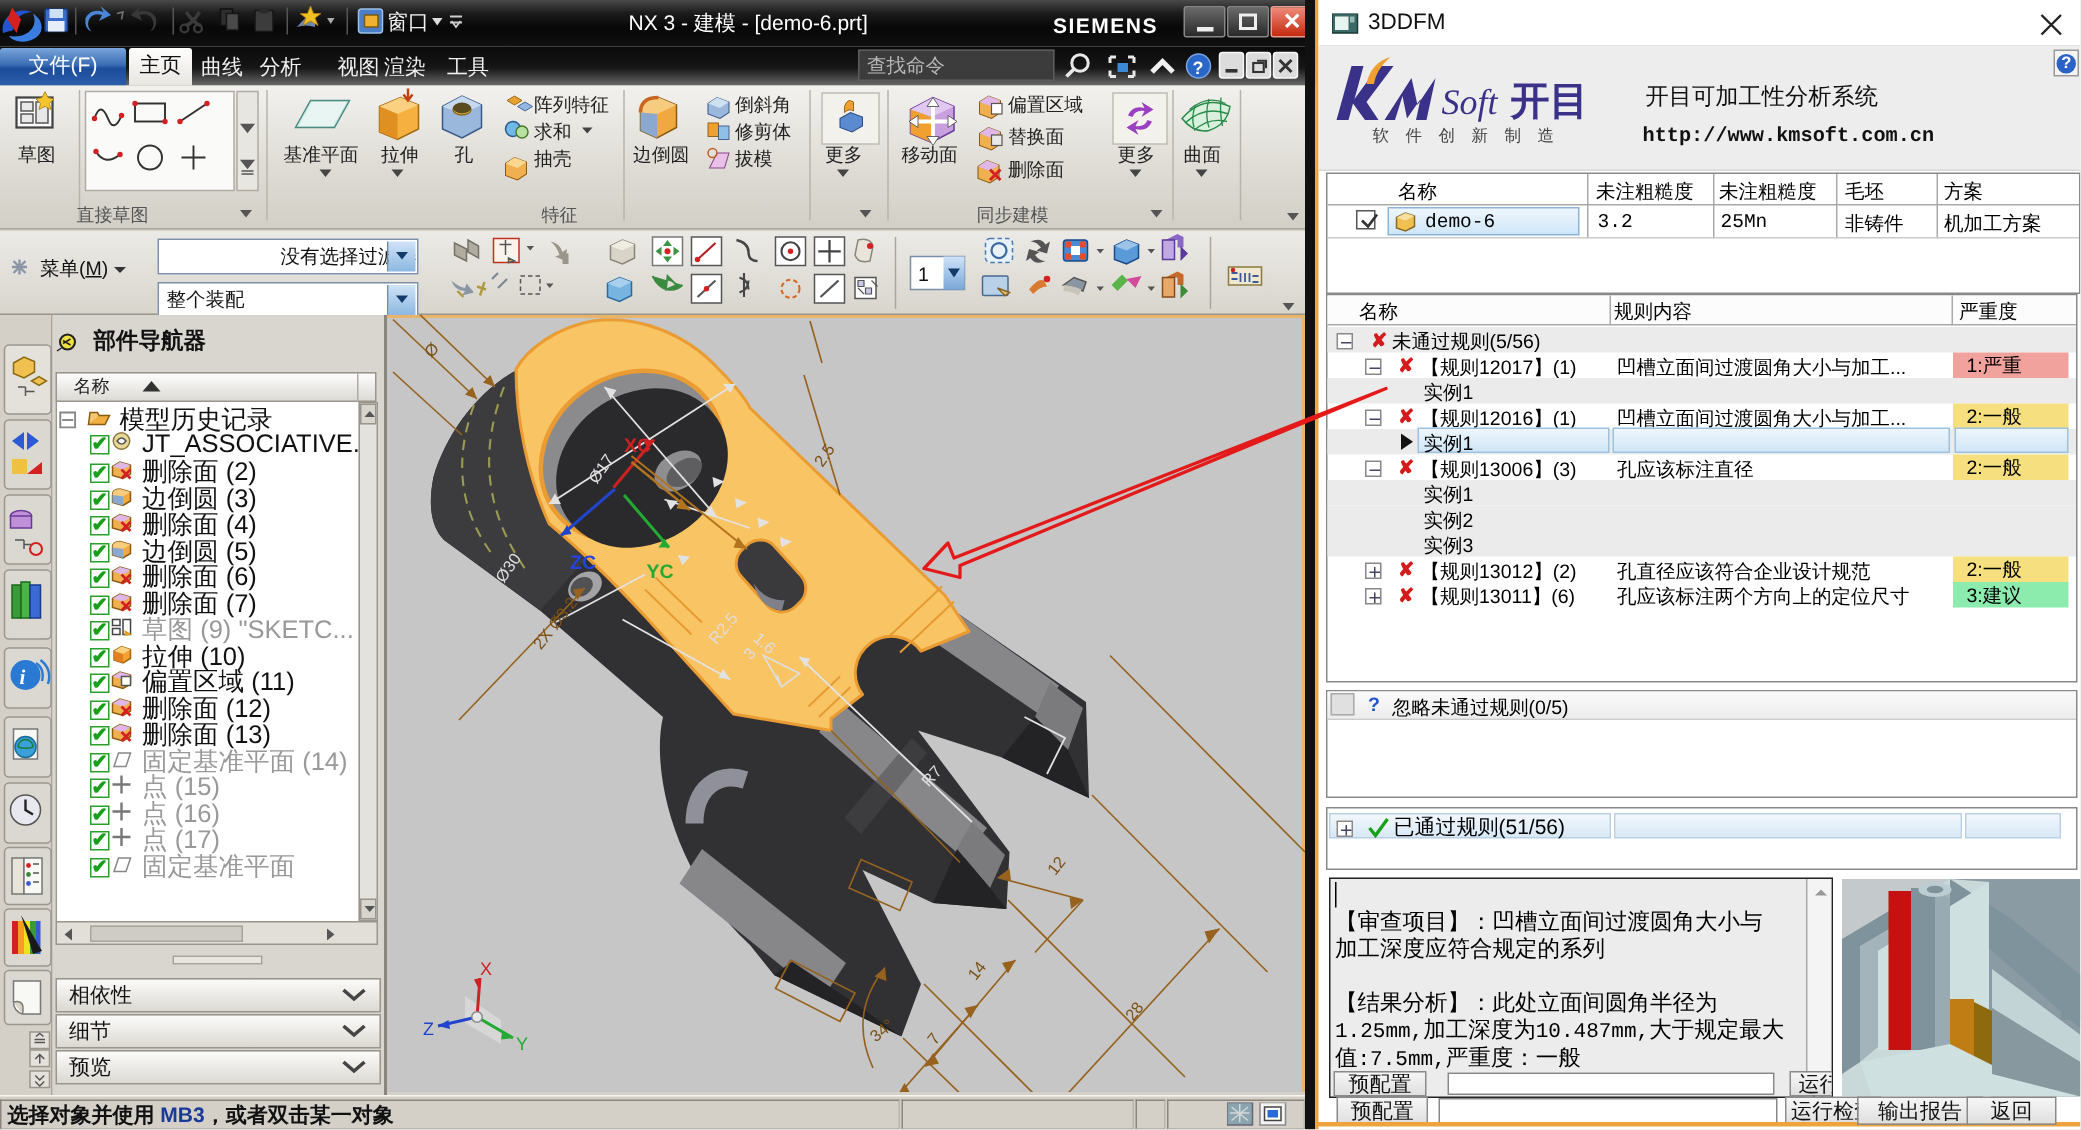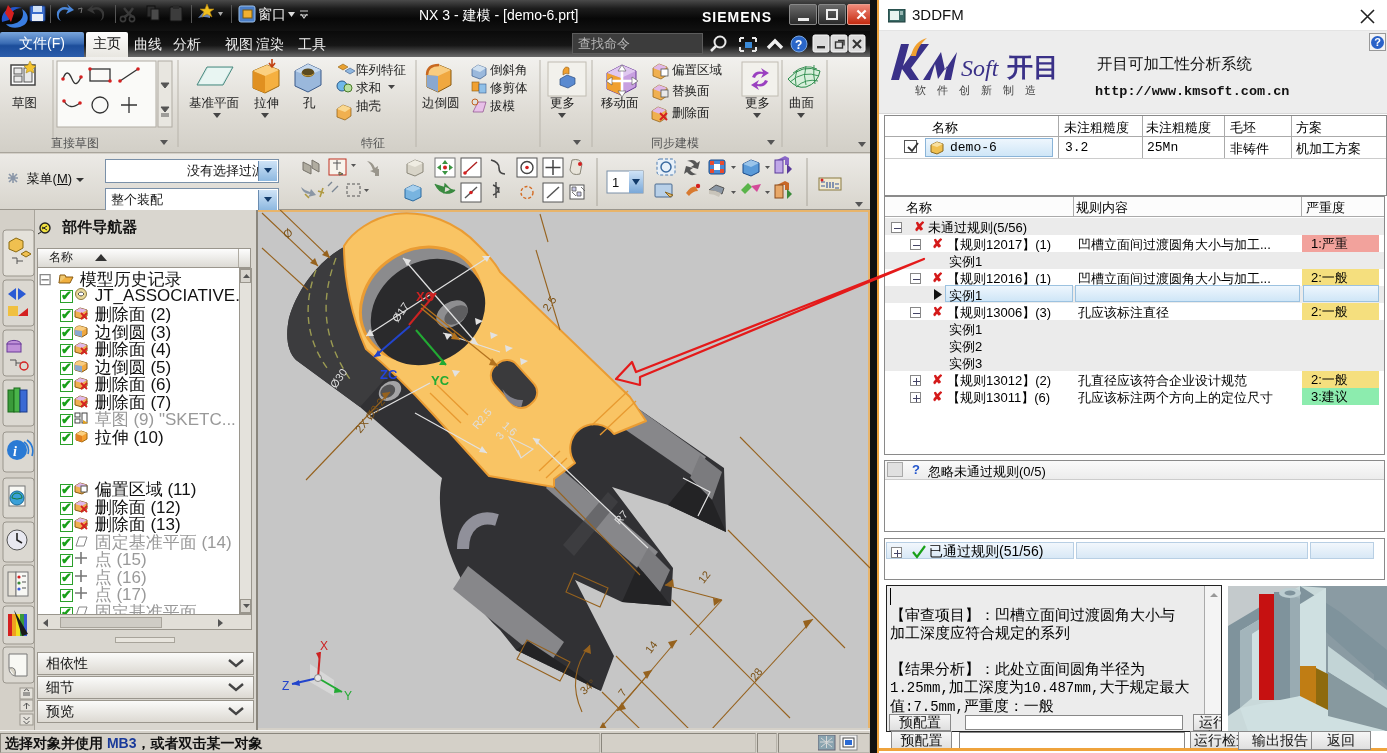--- a/index.html
+++ b/index.html
@@ -521,21 +521,21 @@
               <rect x="2" y="2" width="5" height="4" fill="#fff" stroke="#444"></rect>
               <rect x="2" y="8" width="5" height="4" fill="#fff" stroke="#444"></rect>
               <rect x="9" y="2" width="5" height="10" fill="#fff" stroke="#444"></rect>
               <path d="M10,9 l5,3 l-5,1z" fill="#e0a020"></path>
             </svg> <span style="color:#999;">草图 (9) "SKETC...</span></div>
         <div class="trow" style="padding-left:22px;"><span class="chk"></span><svg width="17" height="14">
               <path d="M3,5 l5,-3 l6,2 l0,6 l-5,3 l-6,-2z" fill="#f5a030" stroke="#a06a10"></path>
               <path d="M3,5 l5,-3 l6,2 l-5,3z" fill="#fbd080"></path>
               <path d="M3,5 l6,2 l0,6 l-6,-2z" fill="#e08020"></path>
             </svg> 拉伸 (10)</div>
-        <div class="trow" style="padding-left:22px;margin-top:35px;"><span class="chk"></span><svg width="17" height="14">
+        <div class="trow" style="padding-left:22px;"><span class="chk"></span><svg width="17" height="14">
               <path d="M2,5 l5,-3 l7,2 l0,6 l-5,3 l-7,-2z" fill="#f0b050" stroke="#8a5a10"></path>
               <path d="M2,5 l5,-3 l7,2 l-5,3z" fill="#e0b8e8"></path>
               <rect x="8" y="5" width="6" height="6" fill="#fff" stroke="#555"></rect>
             </svg> 偏置区域 (11)</div>
         <div class="trow" style="padding-left:22px;"><span class="chk"></span><svg width="17" height="14">
               <path d="M2,5 l5,-3 l7,2 l0,6 l-5,3 l-7,-2z" fill="#f0b050" stroke="#8a5a10"></path>
               <path d="M2,5 l5,-3 l7,2 l-5,3z" fill="#e0b8e8"></path>
               <path d="M8,7 l6,6 m0,-6 l-6,6" stroke="#d42020" stroke-width="1.8"></path>
             </svg> 删除面 (12)</div>
         <div class="trow" style="padding-left:22px;"><span class="chk"></span><svg width="17" height="14">

